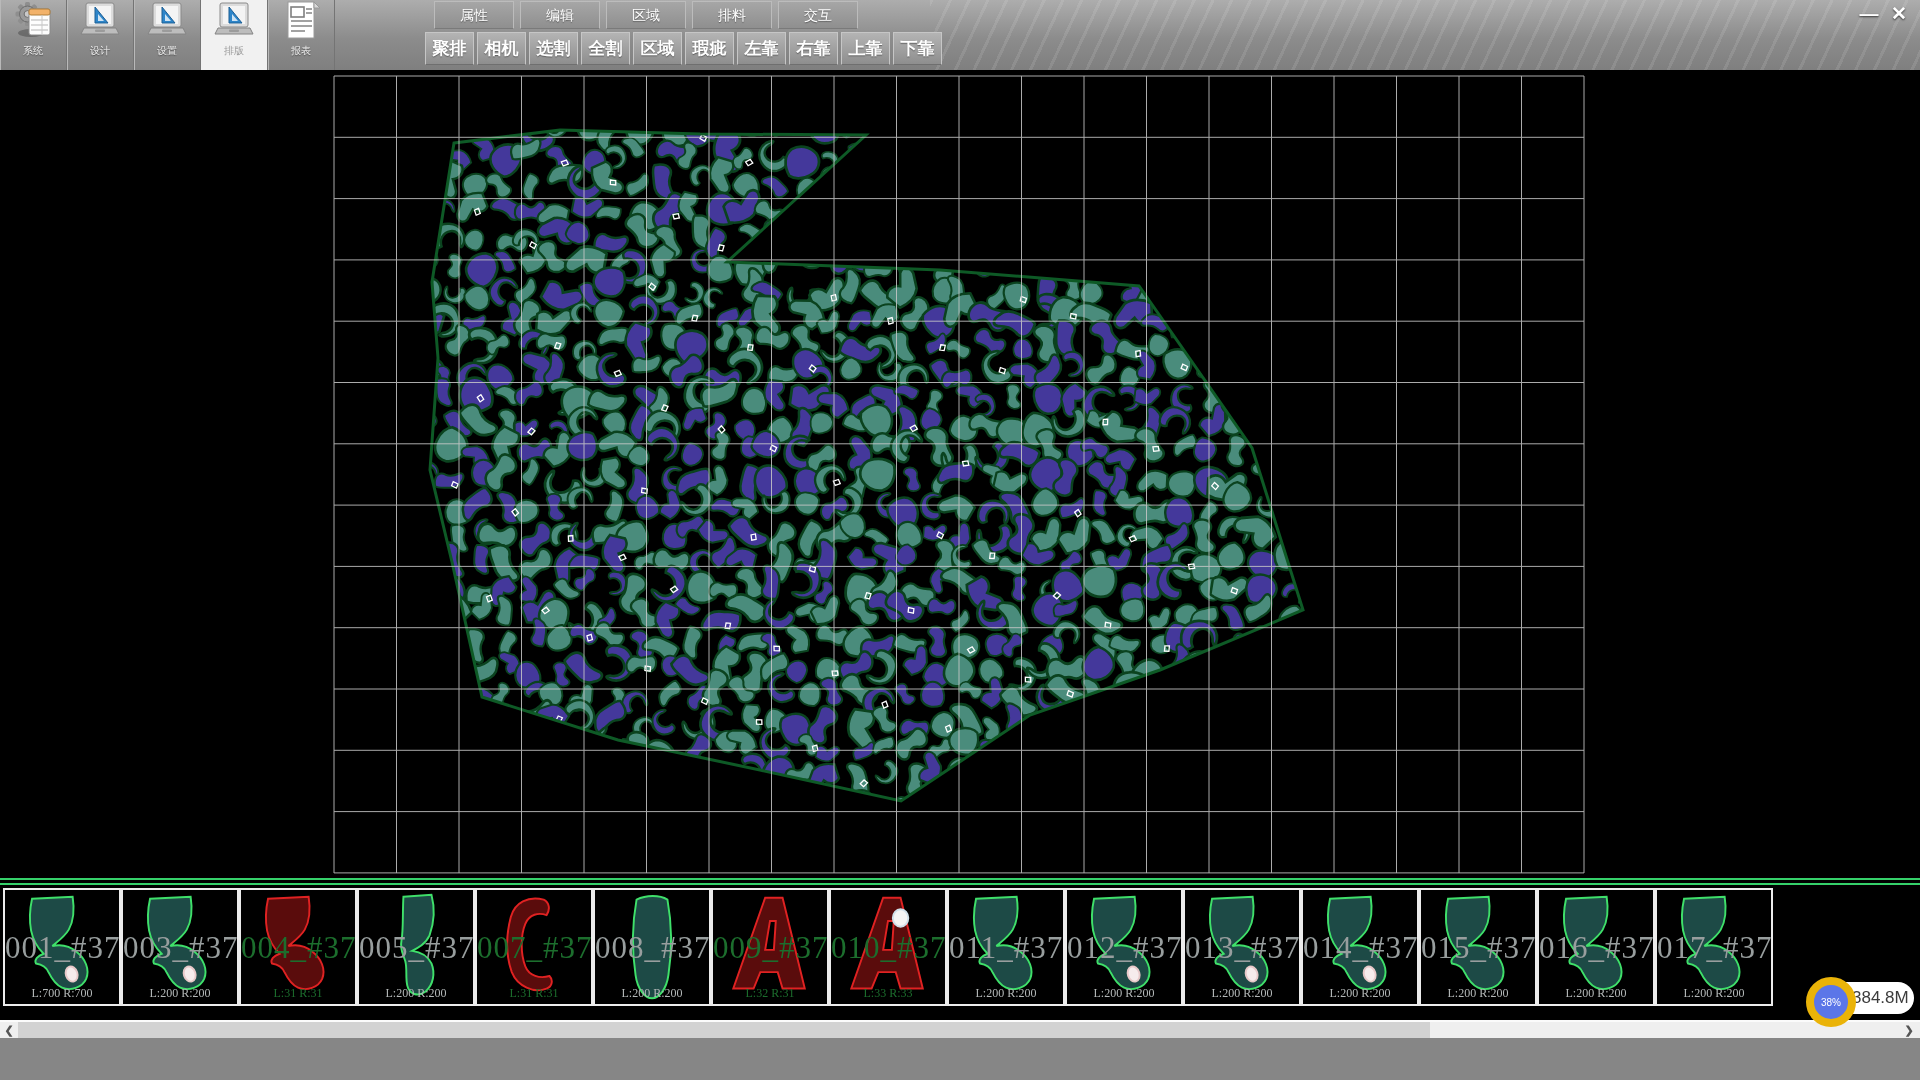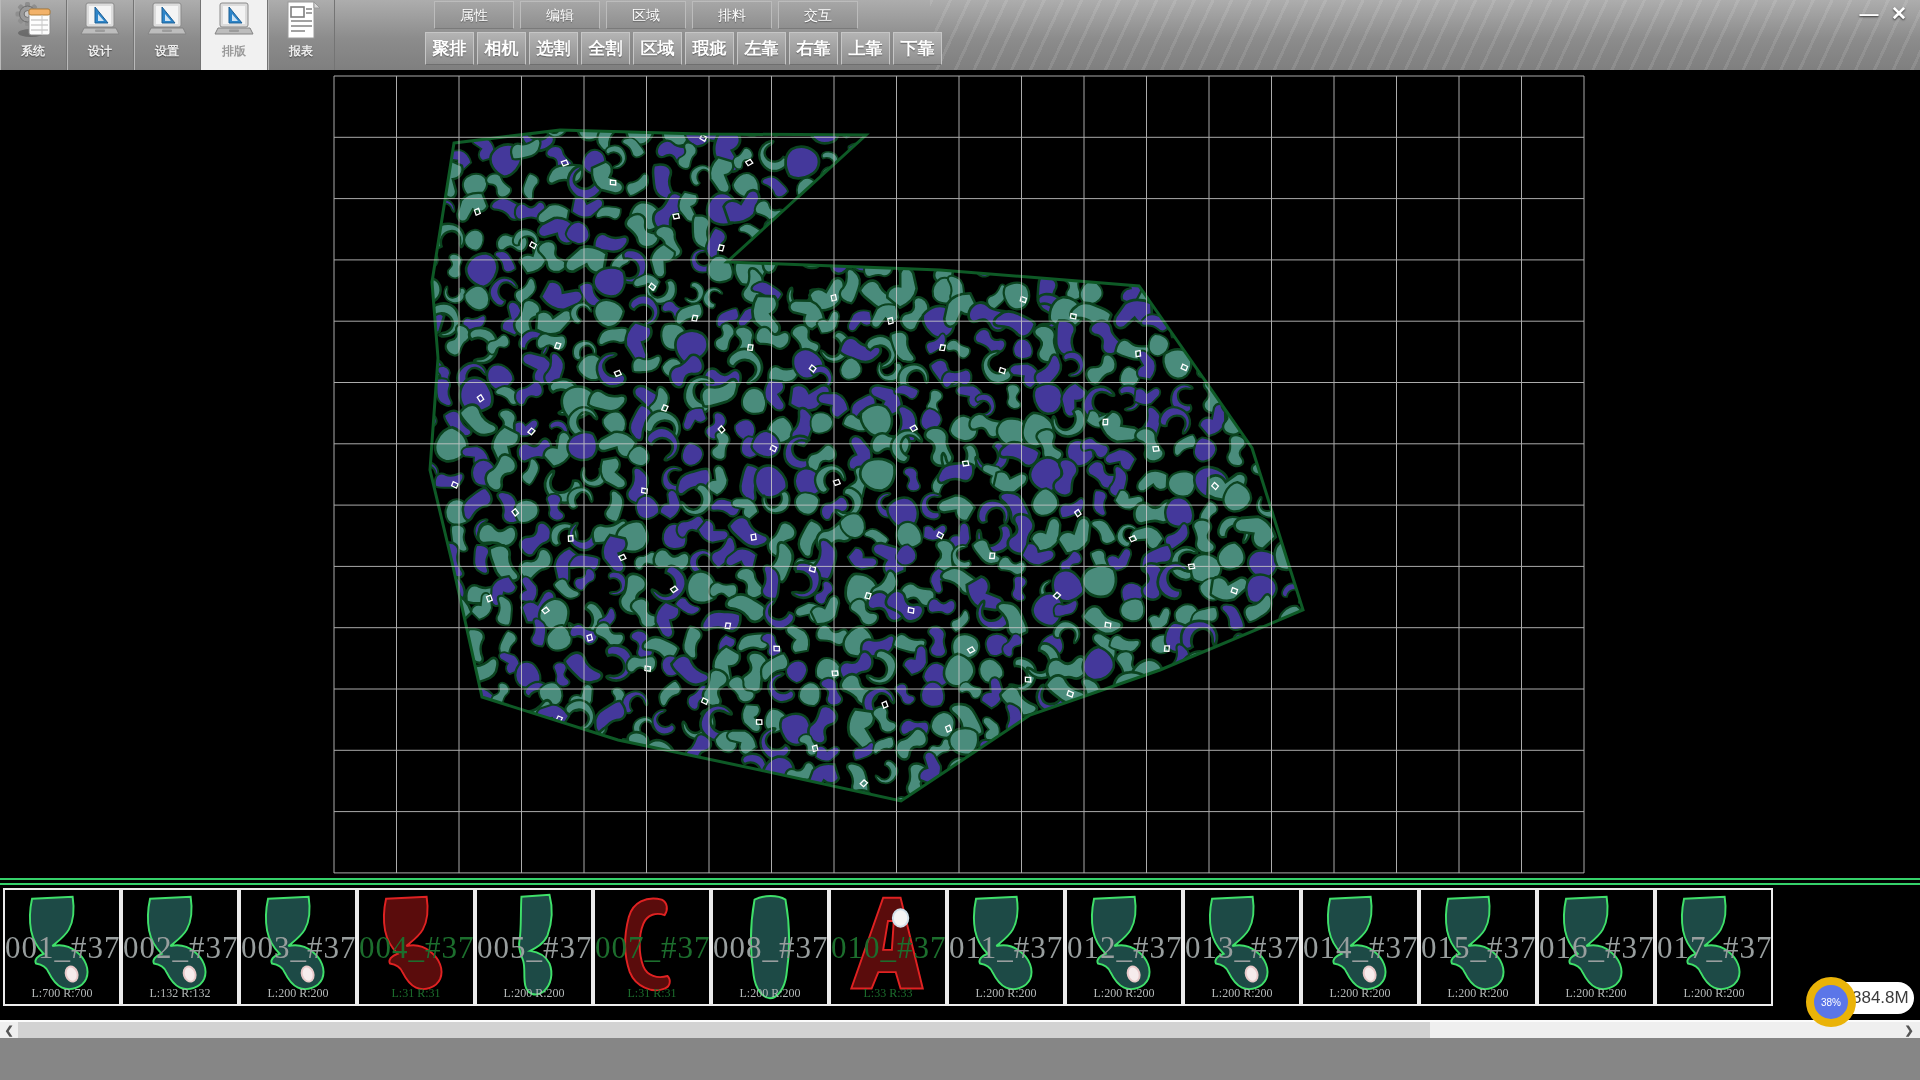--- a/index.html
+++ b/index.html
@@ -9,21 +9,21 @@
 
   
   #toolbar{position:absolute;left:0;top:0;width:1920px;height:70px;
            background:linear-gradient(#adadad,#8c8c8c 55%,#7f7f7f);}
   #toolbar::after{content:"";position:absolute;left:930px;right:0;top:0;bottom:0;
            background:repeating-linear-gradient(115deg,rgba(255,255,255,.10) 0 3px,rgba(0,0,0,0) 3px 17px);}
   #main-buttons{position:absolute;left:0;top:0;height:70px;display:flex;z-index:3;}
   .big-btn{width:66px;height:70px;display:flex;flex-direction:column;align-items:center;
            border-right:1px solid #747474;box-shadow:inset 1px 0 0 #b9b9b9;cursor:default;}
   .big-btn .bicon{width:44px;height:40px;margin-top:1px;}
-  .big-btn .blabel{font-size:12px;color:#efefef;text-shadow:0 1px 1px rgba(60,60,60,.8);line-height:20px;font-weight:bold;}
+  .big-btn .blabel{font-size:10px;color:#efefef;text-shadow:0 1px 1px rgba(60,60,60,.8);line-height:20px;}
   .big-btn.selected{background:#f1f1f1;box-shadow:none;}
   .big-btn.selected .blabel{color:#9a9a9a;text-shadow:none;}
 
   #menu-row1{position:absolute;left:434px;top:1px;height:28px;display:flex;z-index:3;}
   .menu-item{width:78px;height:26px;line-height:26px;text-align:center;color:#fff;font-size:14px;
              background:linear-gradient(#a6a6a6,#8f8f8f);border:1px solid #bcbcbc;border-bottom-color:#7a7a7a;
              margin-right:6px;text-shadow:0 1px 1px rgba(70,70,70,.7);}
   #menu-row2{position:absolute;left:425px;top:32px;height:33px;display:flex;z-index:3;}
   .tool-item{width:47px;height:31px;line-height:31px;text-align:center;color:#fff;font-size:17px;
              background:linear-gradient(#b4b4b4,#8e8e8e);border:1px solid #c6c6c6;border-bottom-color:#6f6f6f;
@@ -1206,28 +1206,20 @@
      <ellipse cx="60" cy="87" rx="6" ry="8" transform="rotate(-18 60 87)" fill="#f6ecec" stroke="#e8c9c9" stroke-width="2"></ellipse>
    </svg>
    <div class="pid">001_#37</div>
    <div class="plr">L:700 R:700</div>
         </div>
         <div class="cell txt-gray">
    <svg width="114" height="114" viewBox="0 0 100 118">
      <path d="M19,9 L61,7 C63,20 62,32 57,41 C53,48 46,53 40,58 C49,56 58,58 65,64 C74,71 79,82 75,92 C71,101 59,105 50,101 C43,98 39,91 36,85 C34,80 29,77 23,76 C21,72 25,68 31,66 C25,60 20,52 18,42 C16,31 17,18 19,9 Z" fill="#1d4a46" stroke="#3fe06a" stroke-width="2" fill-rule="evenodd"></path>
      <ellipse cx="60" cy="87" rx="6" ry="8" transform="rotate(-18 60 87)" fill="#f6ecec" stroke="#e8c9c9" stroke-width="2"></ellipse>
    </svg>
-   <div class="pid">002_#37</div>
-   <div class="plr">L:132 R:132</div>
-        </div>
-        <div class="cell txt-gray">
-   <svg width="114" height="114" viewBox="0 0 100 118">
-     <path d="M19,9 L61,7 C63,20 62,32 57,41 C53,48 46,53 40,58 C49,56 58,58 65,64 C74,71 79,82 75,92 C71,101 59,105 50,101 C43,98 39,91 36,85 C34,80 29,77 23,76 C21,72 25,68 31,66 C25,60 20,52 18,42 C16,31 17,18 19,9 Z" fill="#1d4a46" stroke="#3fe06a" stroke-width="2" fill-rule="evenodd"></path>
-     <ellipse cx="60" cy="87" rx="6" ry="8" transform="rotate(-18 60 87)" fill="#f6ecec" stroke="#e8c9c9" stroke-width="2"></ellipse>
-   </svg>
    <div class="pid">003_#37</div>
    <div class="plr">L:200 R:200</div>
         </div>
         <div class="cell txt-green">
    <svg width="114" height="114" viewBox="0 0 100 118">
      <path d="M19,9 L61,7 C63,20 62,32 57,41 C53,48 46,53 40,58 C49,56 58,58 65,64 C74,71 79,82 75,92 C71,101 59,105 50,101 C43,98 39,91 36,85 C34,80 29,77 23,76 C21,72 25,68 31,66 C25,60 20,52 18,42 C16,31 17,18 19,9 Z" fill="#5a0c0c" stroke="#e02222" stroke-width="2" fill-rule="evenodd"></path>
 
    </svg>
    <div class="pid">004_#37</div>
    <div class="plr">L:31 R:31</div>
@@ -1248,20 +1240,28 @@
    <div class="pid">007_#37</div>
    <div class="plr">L:31 R:31</div>
         </div>
         <div class="cell txt-gray">
    <svg width="114" height="114" viewBox="0 0 100 118">
      <path d="M34,10 C44,5 58,5 66,10 C70,32 71,62 67,88 C65,103 57,112 50,112 C43,112 35,103 33,88 C29,62 30,32 34,10 Z" fill="#1d4a46" stroke="#3fe06a" stroke-width="2" fill-rule="evenodd"></path>
 
    </svg>
    <div class="pid">008_#37</div>
    <div class="plr">L:200 R:200</div>
+        </div>
+        <div class="cell txt-green">
+   <svg width="114" height="114" viewBox="0 0 100 118">
+     <path d="M45,8 L63,8 L86,102 L63,102 L58,85 L40,85 L33,102 L12,102 Z M50,32 L56,32 L54,62 L45,62 Z" fill="#5a0c0c" stroke="#e02222" stroke-width="2" fill-rule="evenodd"></path>
+
+   </svg>
+   <div class="pid">009_#37</div>
+   <div class="plr">L:32 R:31</div>
         </div>
         <div class="cell txt-green">
    <svg width="114" height="114" viewBox="0 0 100 118">
      <path d="M45,8 L63,8 L86,102 L63,102 L58,85 L40,85 L33,102 L12,102 Z M50,32 L56,32 L54,62 L45,62 Z" fill="#5a0c0c" stroke="#e02222" stroke-width="2" fill-rule="evenodd"></path>
      <ellipse cx="63" cy="29" rx="8" ry="9" fill="#f4f4f4" stroke="#cfe0ea" stroke-width="2"></ellipse>
    </svg>
    <div class="pid">010_#37</div>
    <div class="plr">L:33 R:33</div>
         </div>
         <div class="cell txt-gray">

